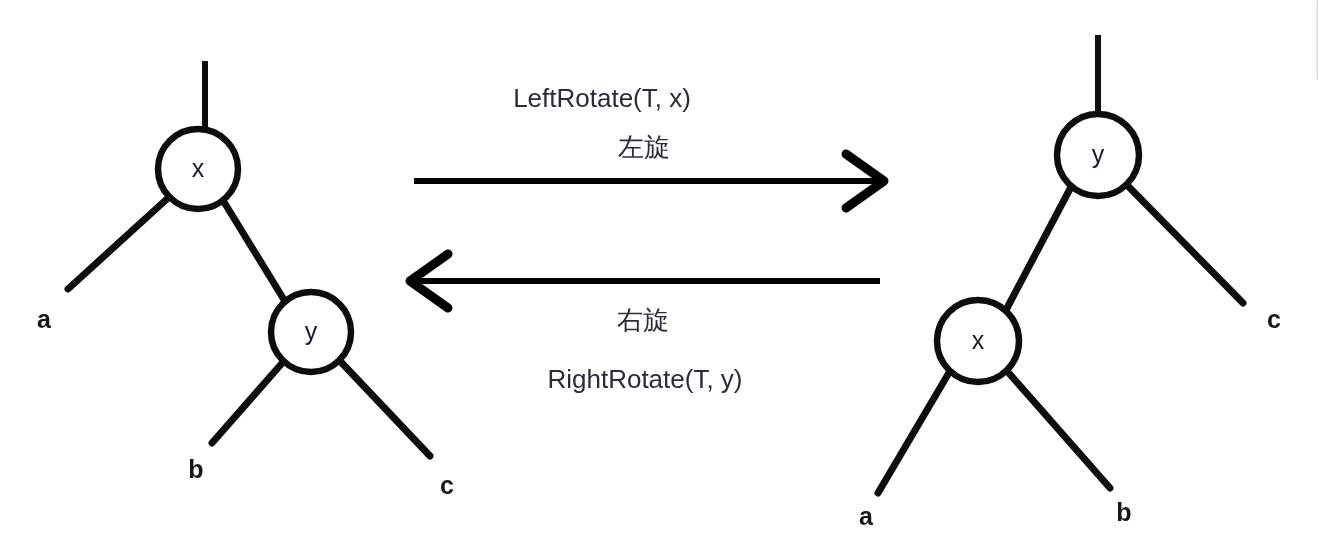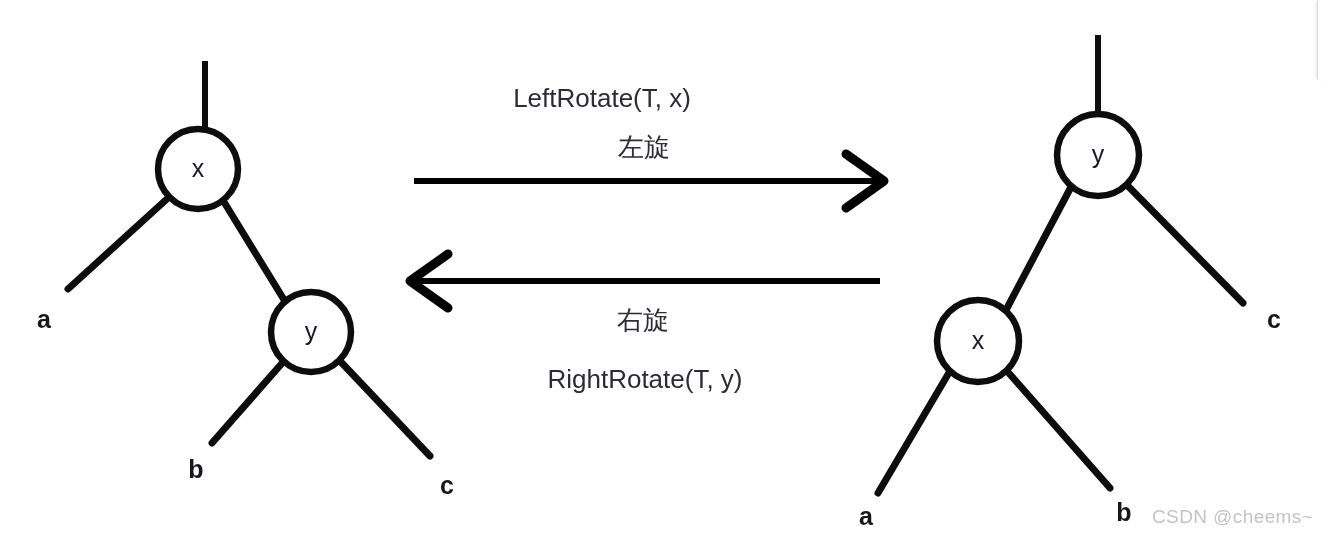--- a/index.html
+++ b/index.html
@@ -164,14 +164,13 @@
       <text class="node-label" x="978" y="342">x</text>
 
       <text class="leaf-label" x="866" y="518">a</text>
       <text class="leaf-label" x="1124" y="514">b</text>
       <text class="leaf-label" x="1274" y="321">c</text>
     </g>
   </svg>
 
   <div class="panel-edge"></div>
 
-  <div class="watermark-text">CSDN @cheems~</div>
 </div>
 
 </body></html>

